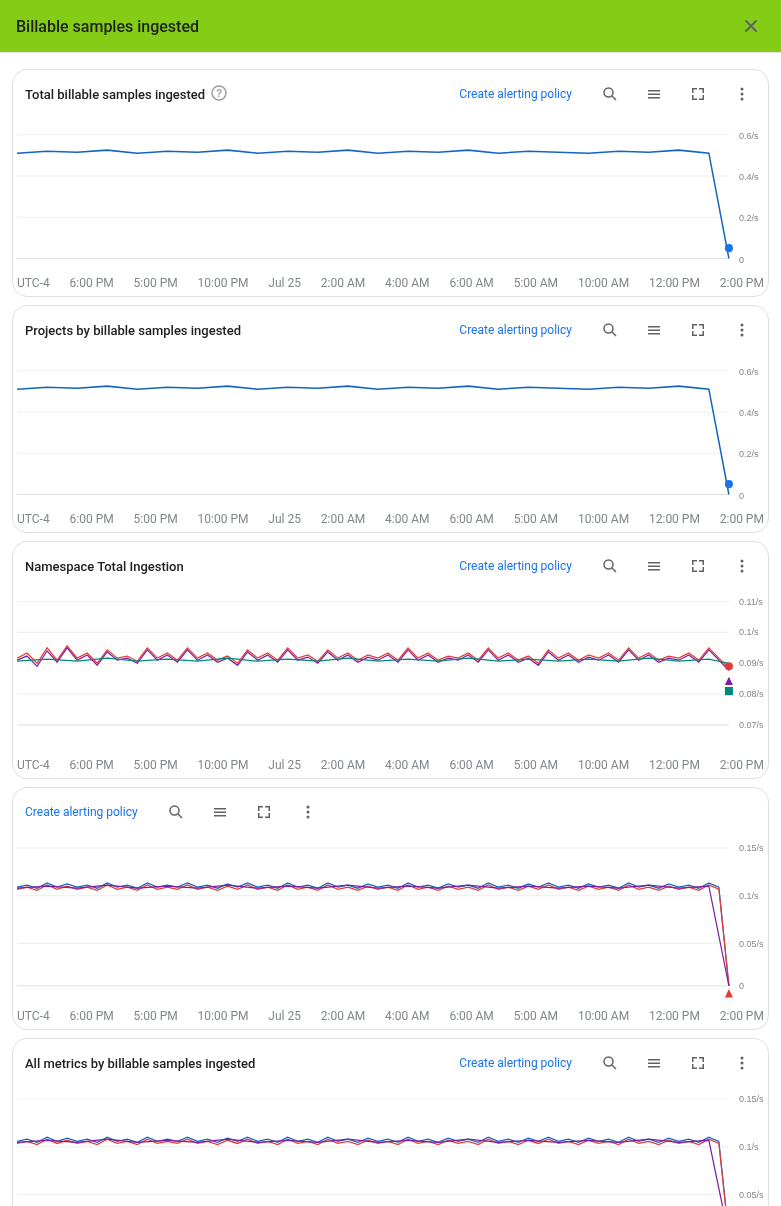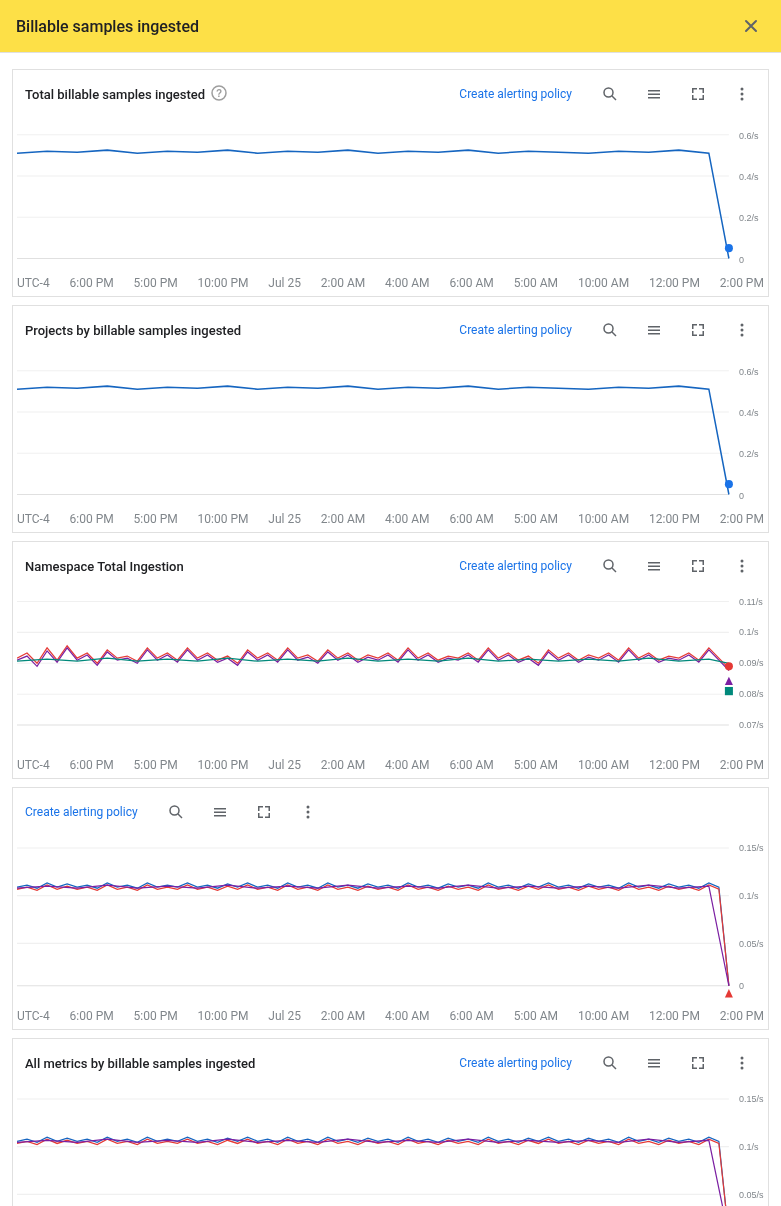--- a/index.html
+++ b/index.html
@@ -10,21 +10,21 @@
       min-height: 1206px;
       font-size: 13px;
       color: #333;
     }
     .page-header {
       display: flex;
       align-items: center;
       justify-content: space-between;
       padding: 12px 16px;
       border-bottom: 1px solid #e0e0e0;
-      background: #fde047;
+      background: #84cc16;
     }
     .page-title {
       font-size: 16px;
       font-weight: 500;
       color: #202124;
     }
     .close-btn {
       cursor: pointer;
       color: #5f6368;
       font-size: 18px;
@@ -35,21 +35,21 @@
       justify-content: center;
       width: 28px;
       height: 28px;
     }
     .charts-container {
       padding: 8px 0;
     }
     .chart-panel {
       border: 1px solid #e0e0e0;
       margin: 8px 12px;
-      border-radius: 0;
+      border-radius: 15px;
       background: #fff;
     }
     .chart-header {
       display: flex;
       align-items: center;
       justify-content: space-between;
       padding: 10px 12px 6px 12px;
     }
     .chart-title-area {
       display: flex;

